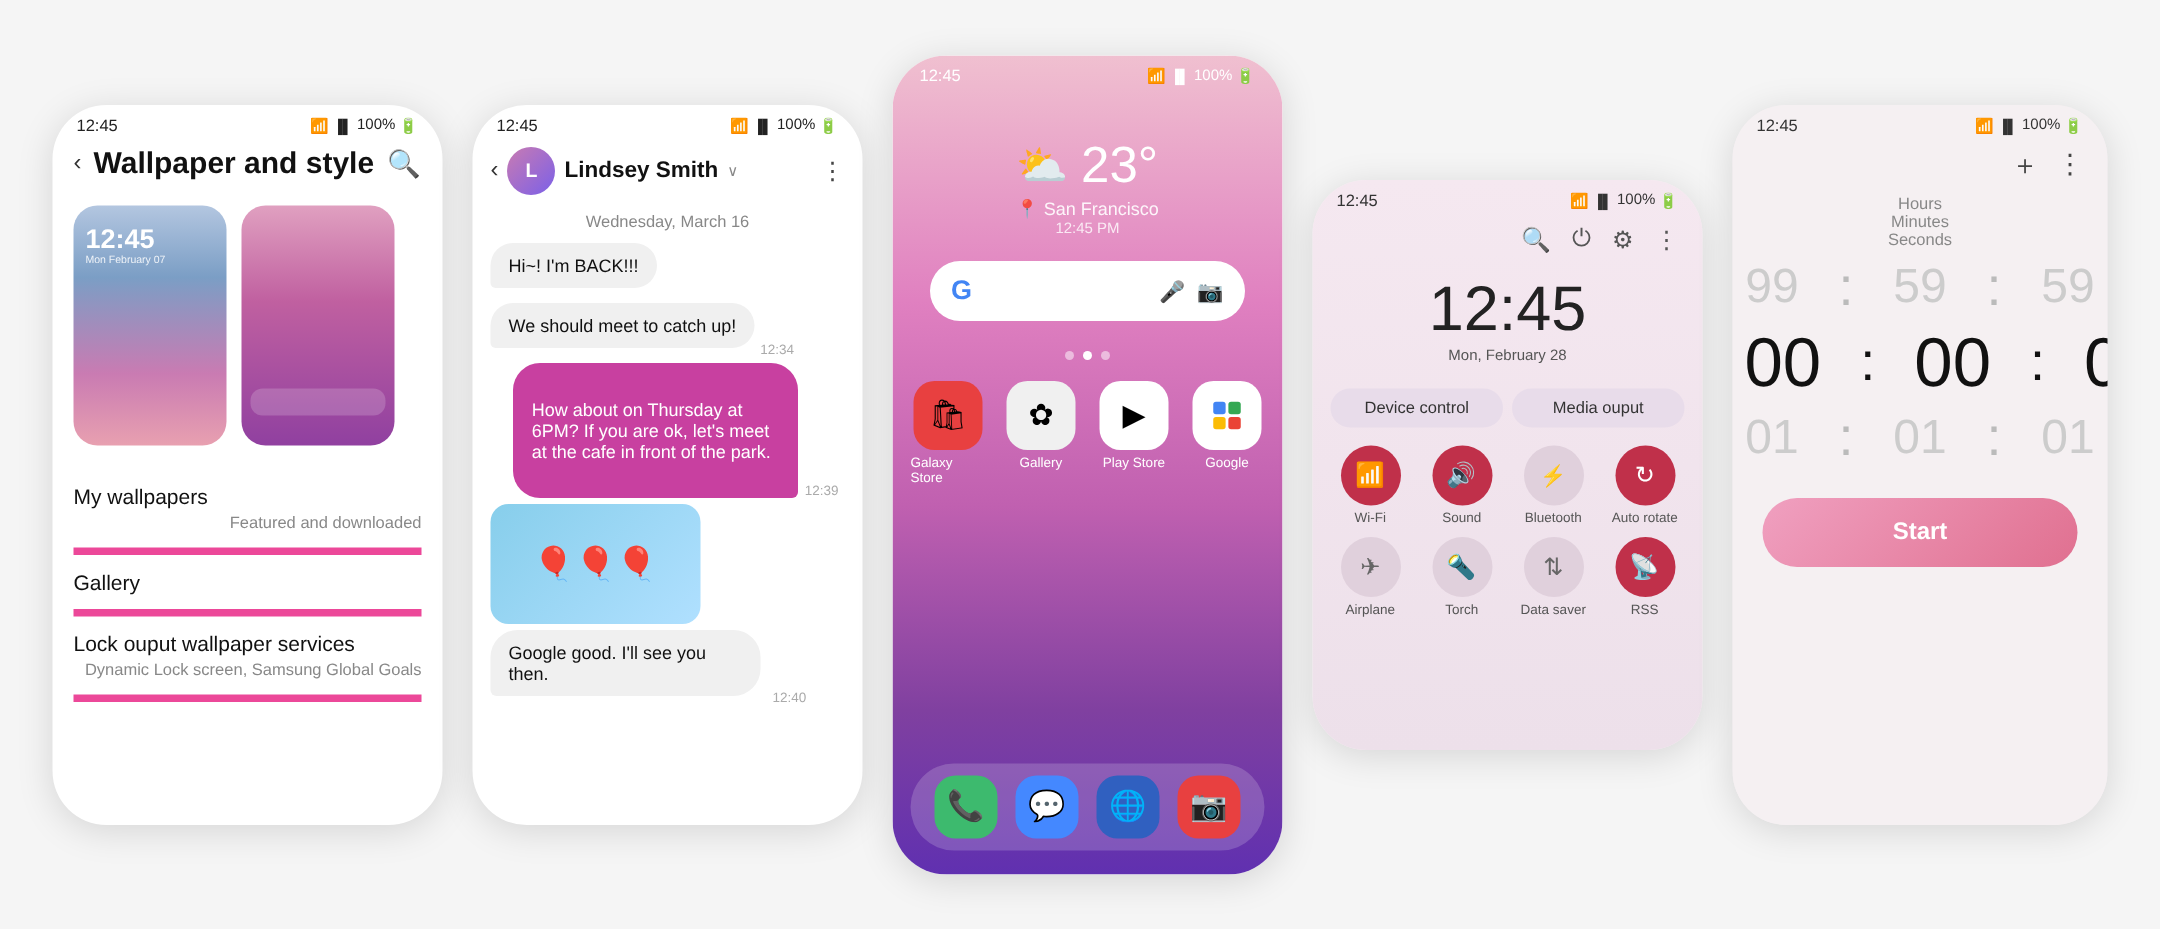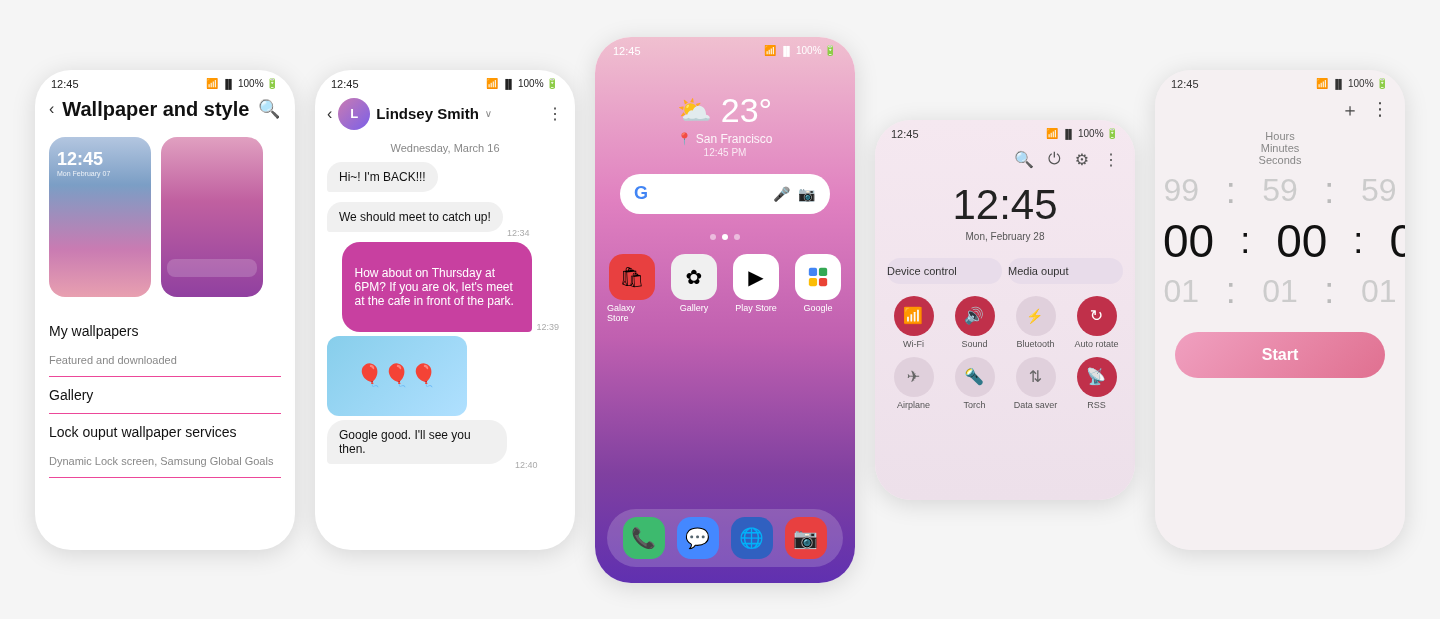--- a/index.html
+++ b/index.html
@@ -75,23 +75,23 @@
     }
     .wp-preview-home .home-bar {
       position: absolute;
       bottom: 20px;
       left: 6px; right: 6px;
       background: rgba(255,255,255,0.18);
       border-radius: 8px;
       height: 18px;
     }
     .screen1 .menu-list { padding: 4px 14px; }
-    .screen1 .menu-item { padding: 10px 0; border-bottom: 1px solid #ec4899; }
+    .screen1 .menu-item { padding: 10px 0; border-bottom: 5px solid #ec4899; }
     .screen1 .menu-item .label { font-size: 14px; font-weight: 500; color: #111; }
-    .screen1 .menu-item .sub { font-size: 11px; color: #888; margin-top: 15px; }
+    .screen1 .menu-item .sub { font-size: 11px; color: #888; margin-top: 4px; text-align: right; }
 
     
     .screen2 {
       width: 260px;
       height: 480px;
     }
     .screen2 .status-bar {
       display: flex;
       justify-content: space-between;
       align-items: center;
@@ -271,21 +271,21 @@
     .screen4 .tab-row {
       display: flex;
       gap: 6px;
       padding: 6px 12px 4px;
     }
     .screen4 .tab-btn {
       flex: 1;
       background: #e8dcea;
       border-radius: 20px;
       padding: 7px 0;
-      text-align: left;
+      text-align: center;
       font-size: 11px;
       color: #333;
       font-weight: 500;
       cursor: pointer;
     }
     .screen4 .toggle-grid {
       display: grid;
       grid-template-columns: repeat(4, 1fr);
       gap: 8px 8px;
       padding: 8px 12px;

